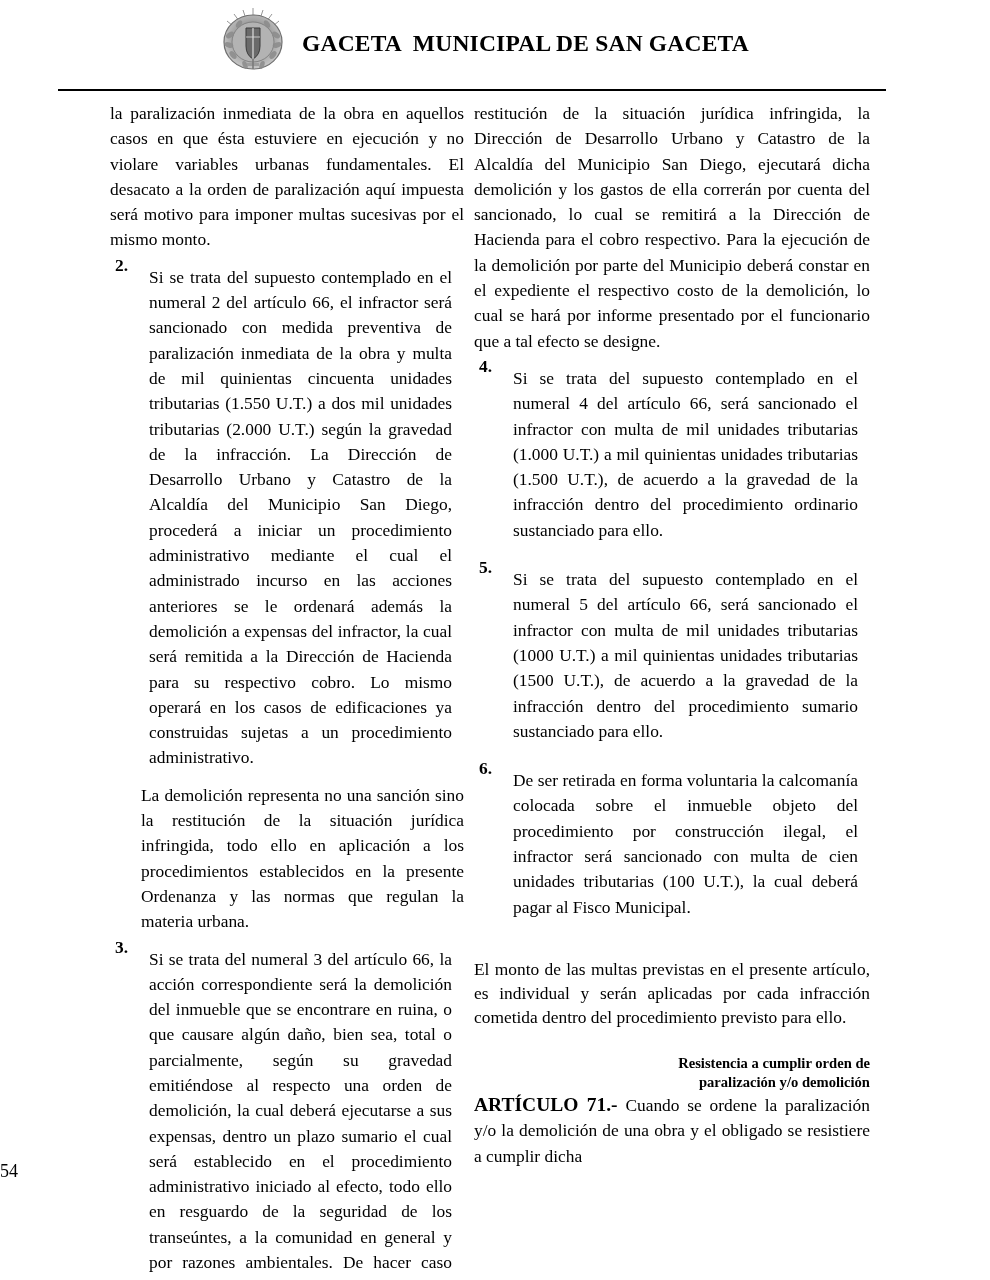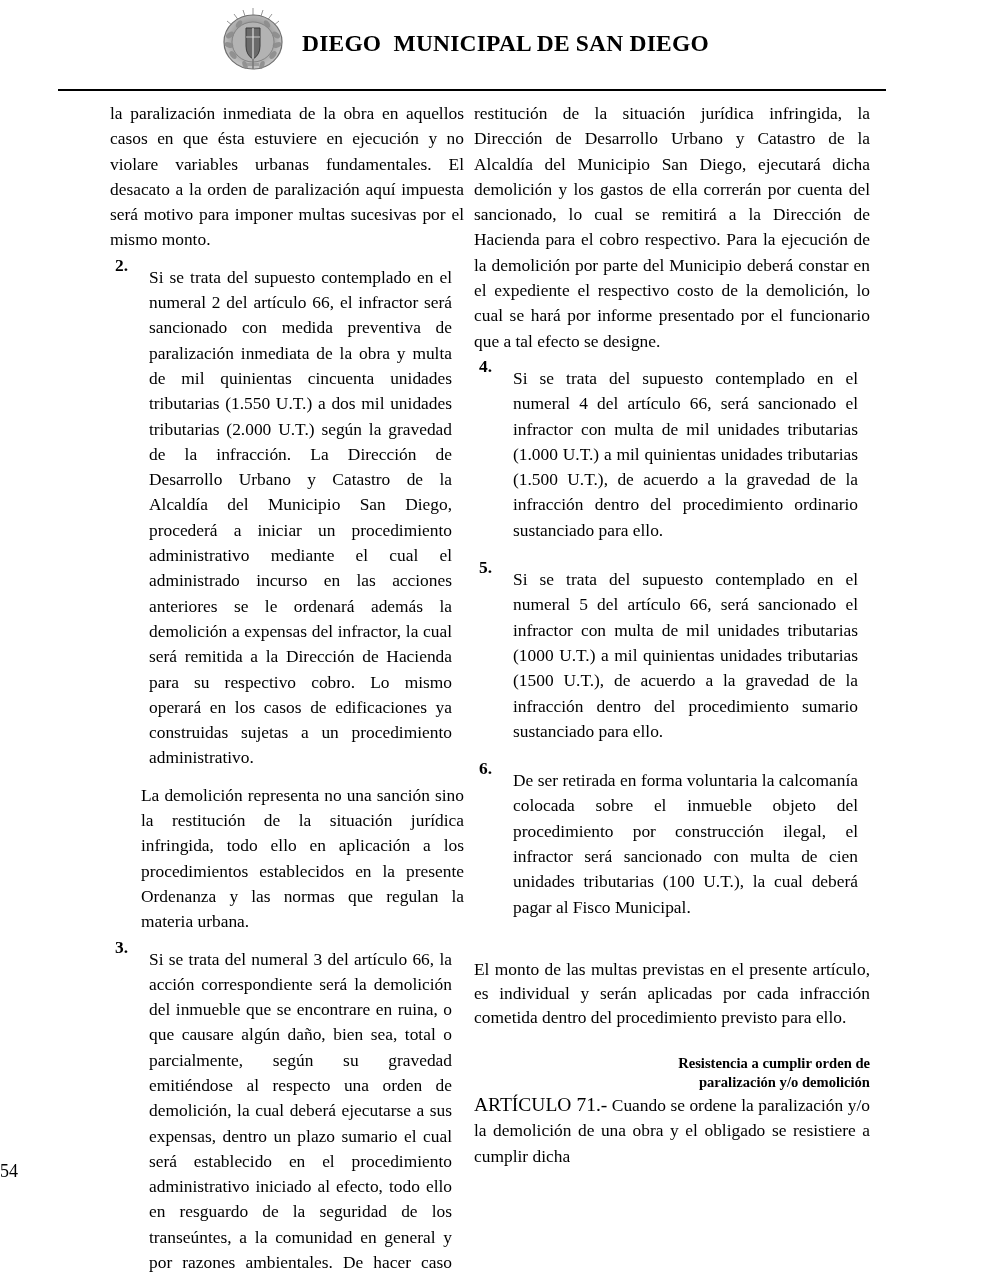--- a/index.html
+++ b/index.html
@@ -139,21 +139,21 @@
     line-height: 19px;
   }
 
   .article-par {
     margin: 0;
     text-align: justify;
     font-size: 17.4px;
     line-height: 25.3px;
   }
   .article-par .art-label {
-    font-weight: normal;
+    font-weight: bold;
     font-size: 19.5px;
   }
 
   
   .page-number {
     position: absolute;
     left: 0;
     top: 1160px;
     width: 870px;
     text-align: left;
@@ -202,21 +202,21 @@
       </g>
 
       <path d="M29 23 h14 v18 q0 9 -7 13 q-7 -4 -7 -13 z" fill="#6a6a6a" stroke="#3b3b3b" stroke-width="1"></path>
       <path d="M36 23 v31" stroke="#e8e8e8" stroke-width="1.1"></path>
       <path d="M29 32 h14" stroke="#e0e0e0" stroke-width="0.8"></path>
 
       <path d="M30 58 h12 v3 h-12 z" fill="#9d9d9d"></path>
       <path d="M36 54 v10" stroke="#7a7a7a" stroke-width="1.6"></path>
     </svg>
   </div>
-  <div class="header-title">DIEGO  MUNICIPAL DE SAN DIEGO</div>
+  <div class="header-title">GACETA  MUNICIPAL DE SAN GACETA</div>
 </div>
 
 <div class="header-rule"></div>
 
 <div class="columns">
 
   <div class="col col-left">
 
     <p class="lead-par">la paralización inmediata de la obra en aquellos casos en que ésta estuviere en ejecución y no violare variables urbanas fundamentales. El desacato a la orden de paralización aquí impuesta será motivo para imponer multas sucesivas por el mismo monto.</p>
 

